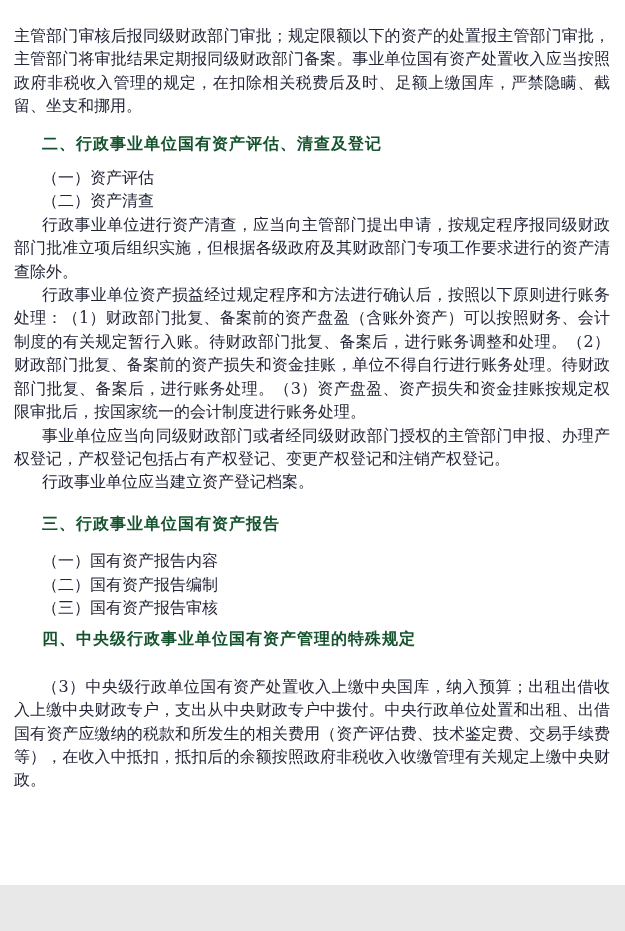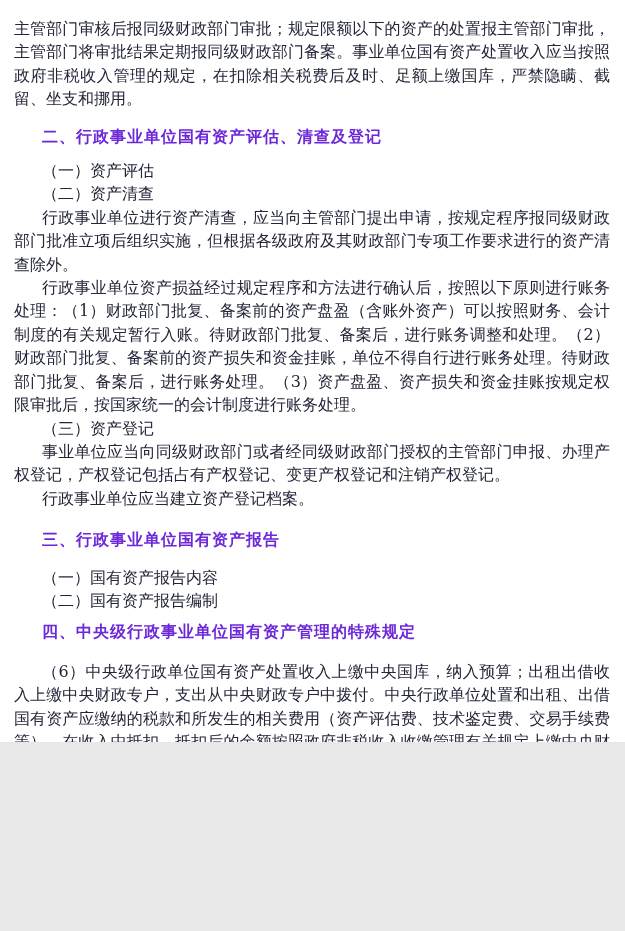--- a/index.html
+++ b/index.html
@@ -3,49 +3,49 @@
 <meta charset="utf-8">
 <style>
   html, body {
     margin: 0;
     padding: 0;
     background: #e8e8e8;
   }
   .page {
     position: relative;
     width: 625px;
-    height: 742px;
+    height: 885px;
     margin: 0 auto;
     background: #ffffff;
     box-sizing: border-box;
-    padding: 17px 15px 0 14px;
+    padding: 24px 15px 0 14px;
     overflow: hidden;
     font-family: "DejaVu Serif", "Liberation Serif", serif;
     font-size: 16px;
     line-height: 23.4px;
     color: #232638;
     text-align: justify;
   }
   .para {
     margin: 0;
     text-indent: 28px;
   }
   .para.no-indent {
     text-indent: 0;
   }
   .heading {
     font-family: "DejaVu Sans", "Liberation Sans", sans-serif;
     font-weight: bold;
-    color: #6d28d9;
+    color: #14532d;
     text-indent: 28px;
     letter-spacing: 1px;
   }
   .heading-2 { margin: 14px 0 11px; }
   .heading-3 { margin: 18px 0 14px; }
-  .heading-4 { margin: 8px 0 16px; }
+  .heading-4 { margin: 8px 0 24px; }
   .page-number {
     position: absolute;
     left: 563px;
     top: 918px;
     font-size: 15px;
     line-height: 20px;
     color: #232638;
     text-indent: 0;
   }
 </style>
@@ -55,28 +55,28 @@
 <div class="page">
 
   <p class="para no-indent">主管部门审核后报同级财政部门审批；规定限额以下的资产的处置报主管部门审批，主管部门将审批结果定期报同级财政部门备案。事业单位国有资产处置收入应当按照政府非税收入管理的规定，在扣除相关税费后及时、足额上缴国库，严禁隐瞒、截留、坐支和挪用。</p>
 
   <div class="heading heading-2">二、行政事业单位国有资产评估、清查及登记</div>
 
   <p class="para">（一）资产评估</p>
   <p class="para">（二）资产清查</p>
   <p class="para">行政事业单位进行资产清查，应当向主管部门提出申请，按规定程序报同级财政部门批准立项后组织实施，但根据各级政府及其财政部门专项工作要求进行的资产清查除外。</p>
   <p class="para">行政事业单位资产损益经过规定程序和方法进行确认后，按照以下原则进行账务处理：（1）财政部门批复、备案前的资产盘盈（含账外资产）可以按照财务、会计制度的有关规定暂行入账。待财政部门批复、备案后，进行账务调整和处理。（2）财政部门批复、备案前的资产损失和资金挂账，单位不得自行进行账务处理。待财政部门批复、备案后，进行账务处理。（3）资产盘盈、资产损失和资金挂账按规定权限审批后，按国家统一的会计制度进行账务处理。</p>
-  <p class="para">（三）资产登记</p>
   <p class="para">事业单位应当向同级财政部门或者经同级财政部门授权的主管部门申报、办理产权登记，产权登记包括占有产权登记、变更产权登记和注销产权登记。</p>
   <p class="para">行政事业单位应当建立资产登记档案。</p>
 
   <div class="heading heading-3">三、行政事业单位国有资产报告</div>
 
   <p class="para">（一）国有资产报告内容</p>
   <p class="para">（二）国有资产报告编制</p>
+  <p class="para">（三）国有资产报告审核</p>
 
   <div class="heading heading-4">四、中央级行政事业单位国有资产管理的特殊规定</div>
 
-  <p class="para">（6）中央级行政单位国有资产处置收入上缴中央国库，纳入预算；出租出借收入上缴中央财政专户，支出从中央财政专户中拨付。中央行政单位处置和出租、出借国有资产应缴纳的税款和所发生的相关费用（资产评估费、技术鉴定费、交易手续费等），在收入中抵扣，抵扣后的余额按照政府非税收入收缴管理有关规定上缴中央财政。</p>
+  <p class="para">（3）中央级行政单位国有资产处置收入上缴中央国库，纳入预算；出租出借收入上缴中央财政专户，支出从中央财政专户中拨付。中央行政单位处置和出租、出借国有资产应缴纳的税款和所发生的相关费用（资产评估费、技术鉴定费、交易手续费等），在收入中抵扣，抵扣后的余额按照政府非税收入收缴管理有关规定上缴中央财政。</p>
 
   <div class="page-number">71</div>
 
 </div>
 
 </body></html>

